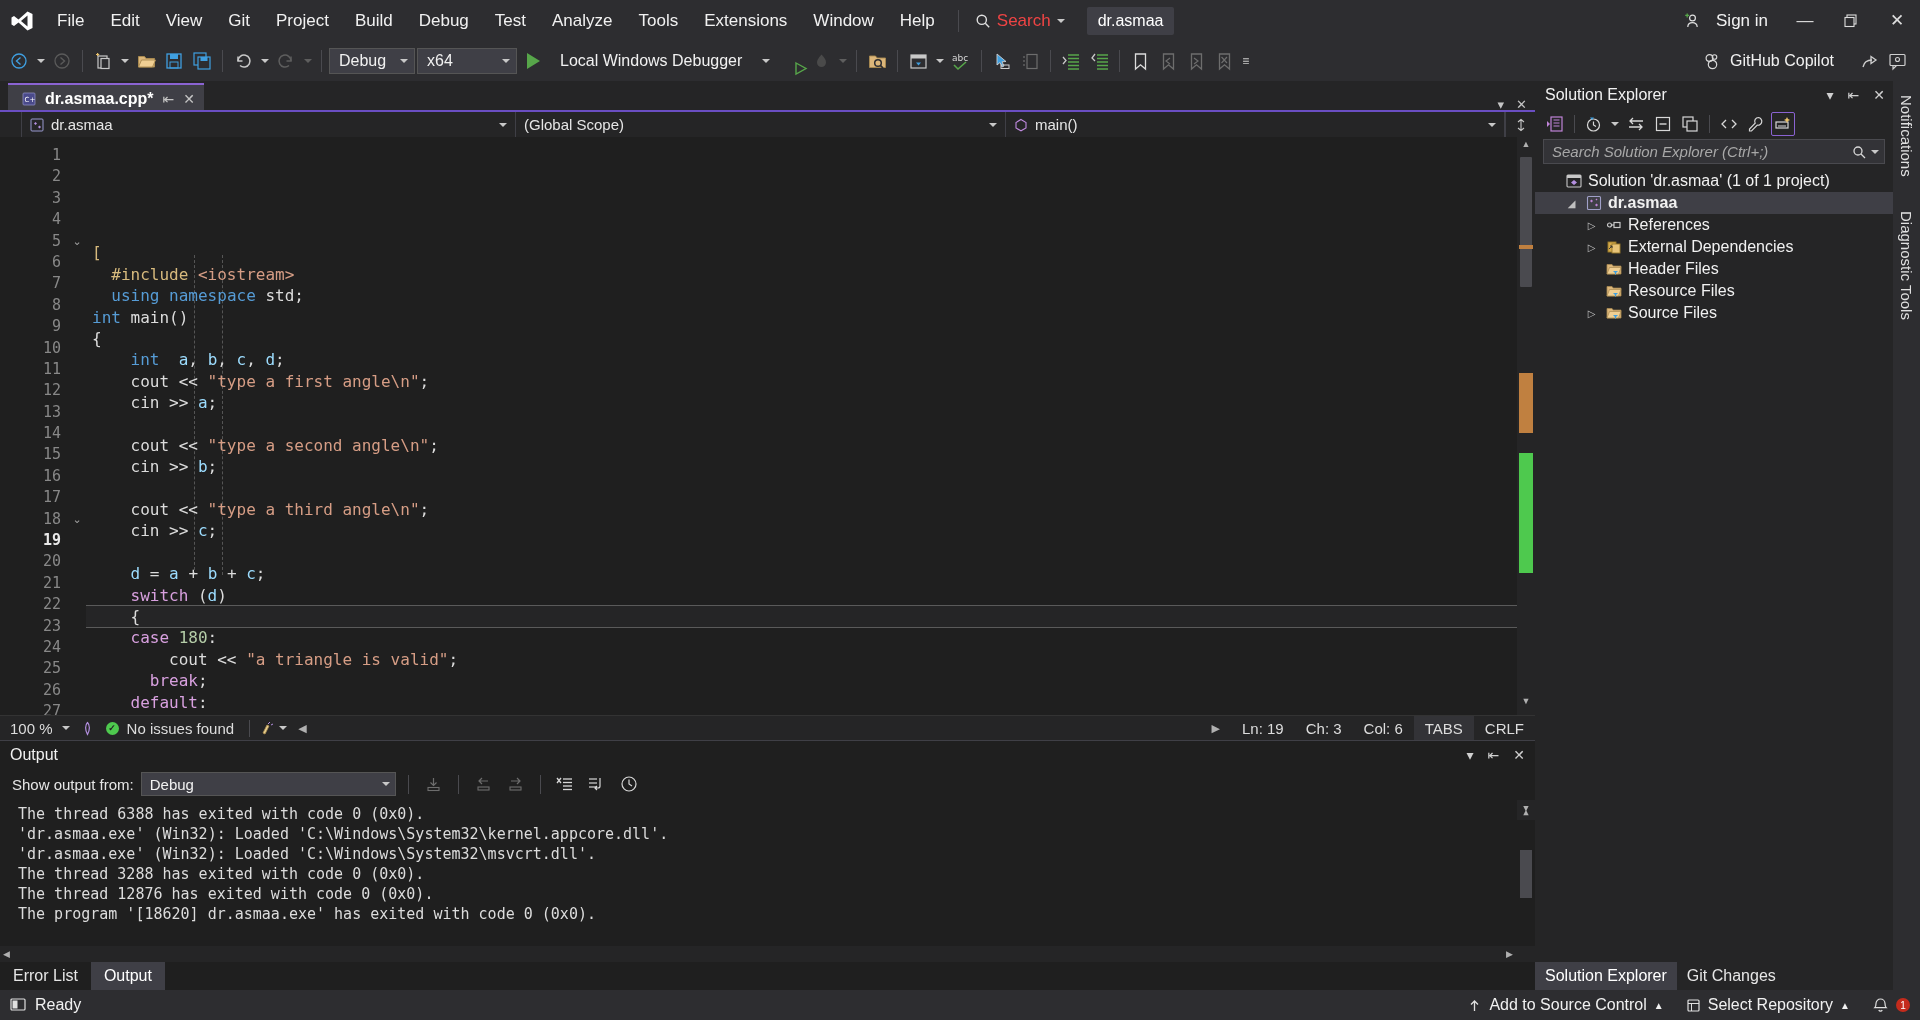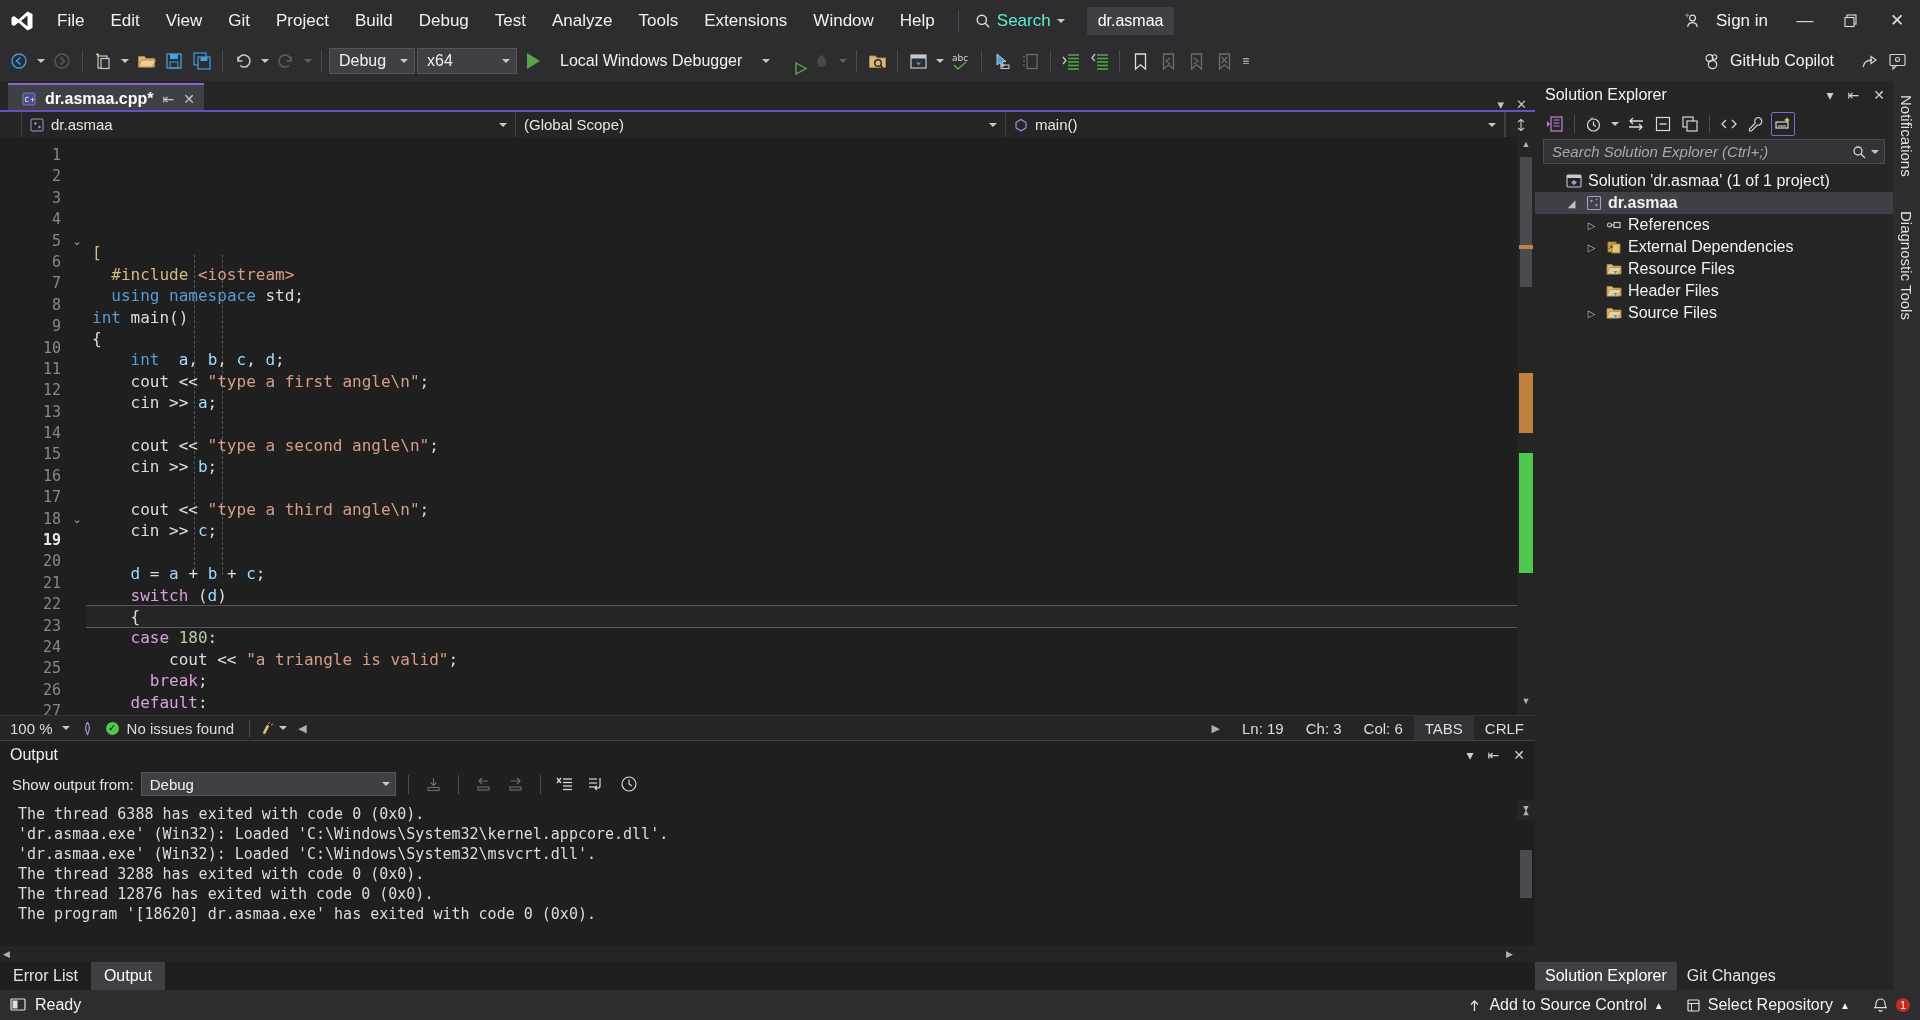--- a/index.html
+++ b/index.html
@@ -19,21 +19,21 @@
   }
   .vs-logo { width:44px; display:flex; align-items:center; justify-content:center; }
   .vs-logo svg { display:block; }
   .menubar { display:flex; align-items:center; height:100%; }
   .menu-item {
     padding: 0 13px; height: 41px; line-height:41px; font-size:17px; color:#f1f1f1;
     cursor: default; white-space:nowrap;
   }
   .menu-sep { width:1px; height:22px; background:#4a4a4f; margin:0 10px; }
   .search-box { display:flex; align-items:center; gap:6px; padding:0 6px; height:28px; cursor:default; }
-  .search-box .lbl { font-size:17px; color:#5eead4; }
+  .search-box .lbl { font-size:17px; color:#ef4444; }
   .caret-dn { width:0;height:0;border-left:4px solid transparent;border-right:4px solid transparent;border-top:4px solid #c8c8c8; display:inline-block; }
   .project-chip {
     background:#3f3f46; color:#fff; font-size:16px; padding:5px 11px; margin-left:16px; border-radius:2px;
   }
   .title-right { margin-left:auto; display:flex; align-items:center; height:100%; }
   .signin { display:flex; align-items:center; gap:16px; font-size:17px; padding:0 14px; cursor:default;}
   .wbtn { width:46px; height:41px; display:flex; align-items:center; justify-content:center; font-size:17px; color:#ddd; cursor:default;}
 
   
   .toolbar {
@@ -852,32 +852,32 @@
             </div>
             <div class="trow" style="padding-left: 48px;">
               <span class="tw"></span>
               <span style="display: flex;">
                 <svg width="16" height="16" viewBox="0 0 16 16">
                   <path d="M1 13V3.5h5l1.2 1.6H15V13z" fill="#dcb67a" stroke="#a98a50" stroke-width="0.8"></path>
                   <path d="M1 13 L3.5 6.5H15L12.5 13z" fill="#f0cf93" stroke="#a98a50" stroke-width="0.7"></path>
                   <path d="M7 10h5l-2 2v2l-1-0.7V12z" fill="#3f9fe0"></path>
                 </svg>
               </span>
-              <span class="tl">Resource Files</span>
+              <span class="tl">Header Files</span>
             </div>
             <div class="trow" style="padding-left: 48px;">
               <span class="tw"></span>
               <span style="display: flex;">
                 <svg width="16" height="16" viewBox="0 0 16 16">
                   <path d="M1 13V3.5h5l1.2 1.6H15V13z" fill="#dcb67a" stroke="#a98a50" stroke-width="0.8"></path>
                   <path d="M1 13 L3.5 6.5H15L12.5 13z" fill="#f0cf93" stroke="#a98a50" stroke-width="0.7"></path>
                   <path d="M7 10h5l-2 2v2l-1-0.7V12z" fill="#3f9fe0"></path>
                 </svg>
               </span>
-              <span class="tl">Header Files</span>
+              <span class="tl">Resource Files</span>
             </div>
             <div class="trow" style="padding-left: 48px;">
               <span class="tw">▷</span>
               <span style="display: flex;">
                 <svg width="16" height="16" viewBox="0 0 16 16">
                   <path d="M1 13V3.5h5l1.2 1.6H15V13z" fill="#dcb67a" stroke="#a98a50" stroke-width="0.8"></path>
                   <path d="M1 13 L3.5 6.5H15L12.5 13z" fill="#f0cf93" stroke="#a98a50" stroke-width="0.7"></path>
                   <path d="M7 10h5l-2 2v2l-1-0.7V12z" fill="#3f9fe0"></path>
                 </svg>
               </span>

